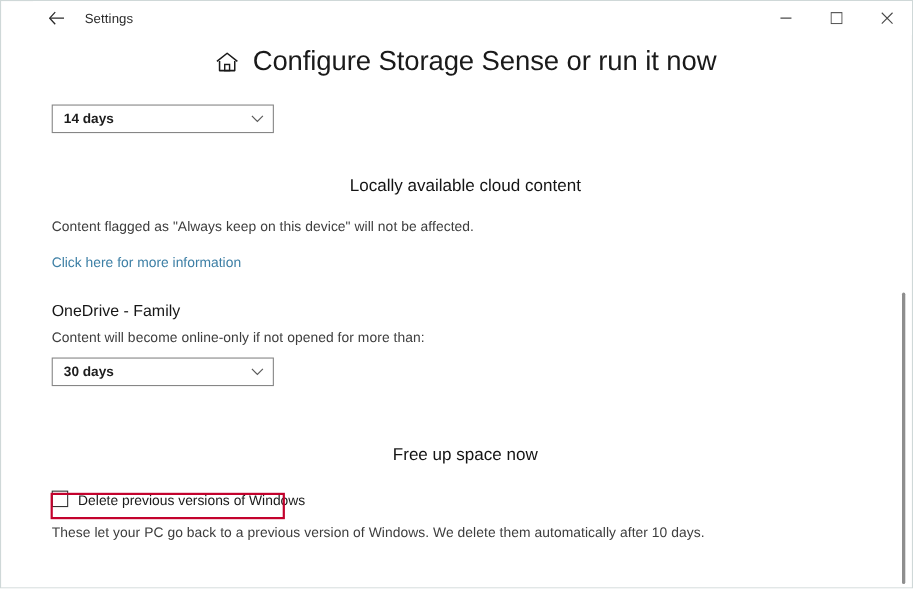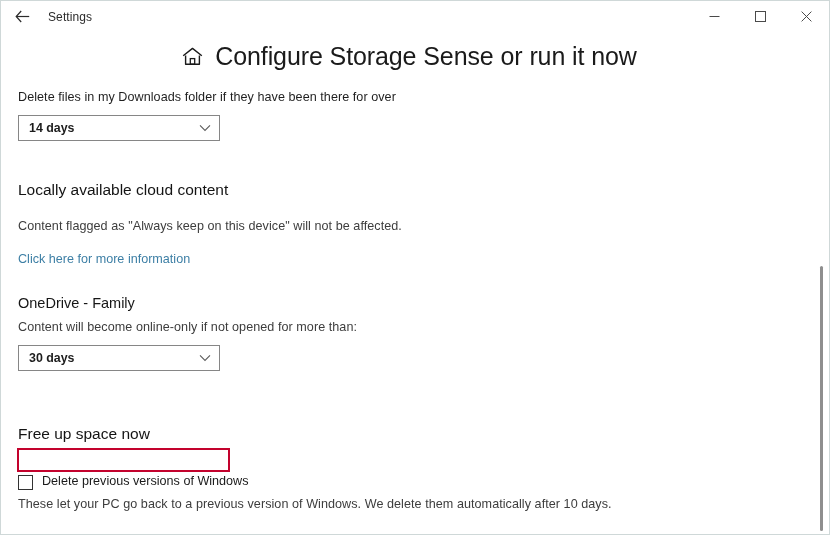--- a/index.html
+++ b/index.html
@@ -13,20 +13,21 @@
   }
 
   #window {
     position: relative;
     width: 830px;
     height: 535px;
     box-sizing: border-box;
     background: #ffffff;
     border: 1px solid #cfd8d8;
     overflow: hidden;
+    padding-left: 29px;
   }
 
   
   #titlebar {
     position: relative;
     height: 31px;
     background: #ffffff;
     display: flex;
     align-items: center;
   }
@@ -112,20 +113,21 @@
     color: #3d3d3d;
   }
 
   .section-heading {
     font-size: 15.5px;
     font-weight: 400;
     color: #141414;
     margin: 0;
     letter-spacing: 0px;
     line-height: 21px;
+    text-align: center;
   }
 
   .sub-heading {
     font-size: 14.5px;
     font-weight: 400;
     color: #161616;
     margin: 0;
     line-height: 20px;
   }
 
@@ -166,21 +168,21 @@
     left: 16px;
     top: 407px;
     width: 213px;
     height: 24px;
     box-sizing: border-box;
     border: 2px solid #c3022d;
     pointer-events: none;
   }
   .check-row {
     display: flex;
-    align-items: flex-end;
+    align-items: flex-start;
     height: 24px;
   }
   .checkbox {
     width: 15px;
     height: 15px;
     box-sizing: border-box;
     border: 1px solid #333333;
     background: #ffffff;
     flex: none;
     margin-right: 9px;
@@ -270,21 +272,20 @@
           <svg width="21" height="19" viewBox="0 0 21 19" aria-hidden="true">
             <path d="M1.2 8.8 L10.5 1.4 L19.8 8.8" fill="none" stroke="#1a1a1a" stroke-width="1.4" stroke-linejoin="round"></path>
             <path d="M3.6 8.4 V17.2 H17.4 V8.4" fill="none" stroke="#1a1a1a" stroke-width="1.4" stroke-linejoin="round"></path>
             <rect x="8.3" y="11.6" width="4.4" height="5.6" fill="none" stroke="#1a1a1a" stroke-width="1.3"></rect>
           </svg>
         </span>
         <div class="page-title">Configure Storage Sense or run it now</div>
       </div>
 
       
-      <p class="body-text">Delete files in my Downloads folder if they have been there for over</p>
       <div class="gap-8"></div>
       <div class="combobox">
         <span class="value">14 days</span>
         <span class="chev">
           <svg width="12" height="8" viewBox="0 0 12 8" aria-hidden="true">
             <path d="M1 1.4 L6 6.4 L11 1.4" fill="none" stroke="#5c5c5c" stroke-width="1.1"></path>
           </svg>
         </span>
       </div>
 

